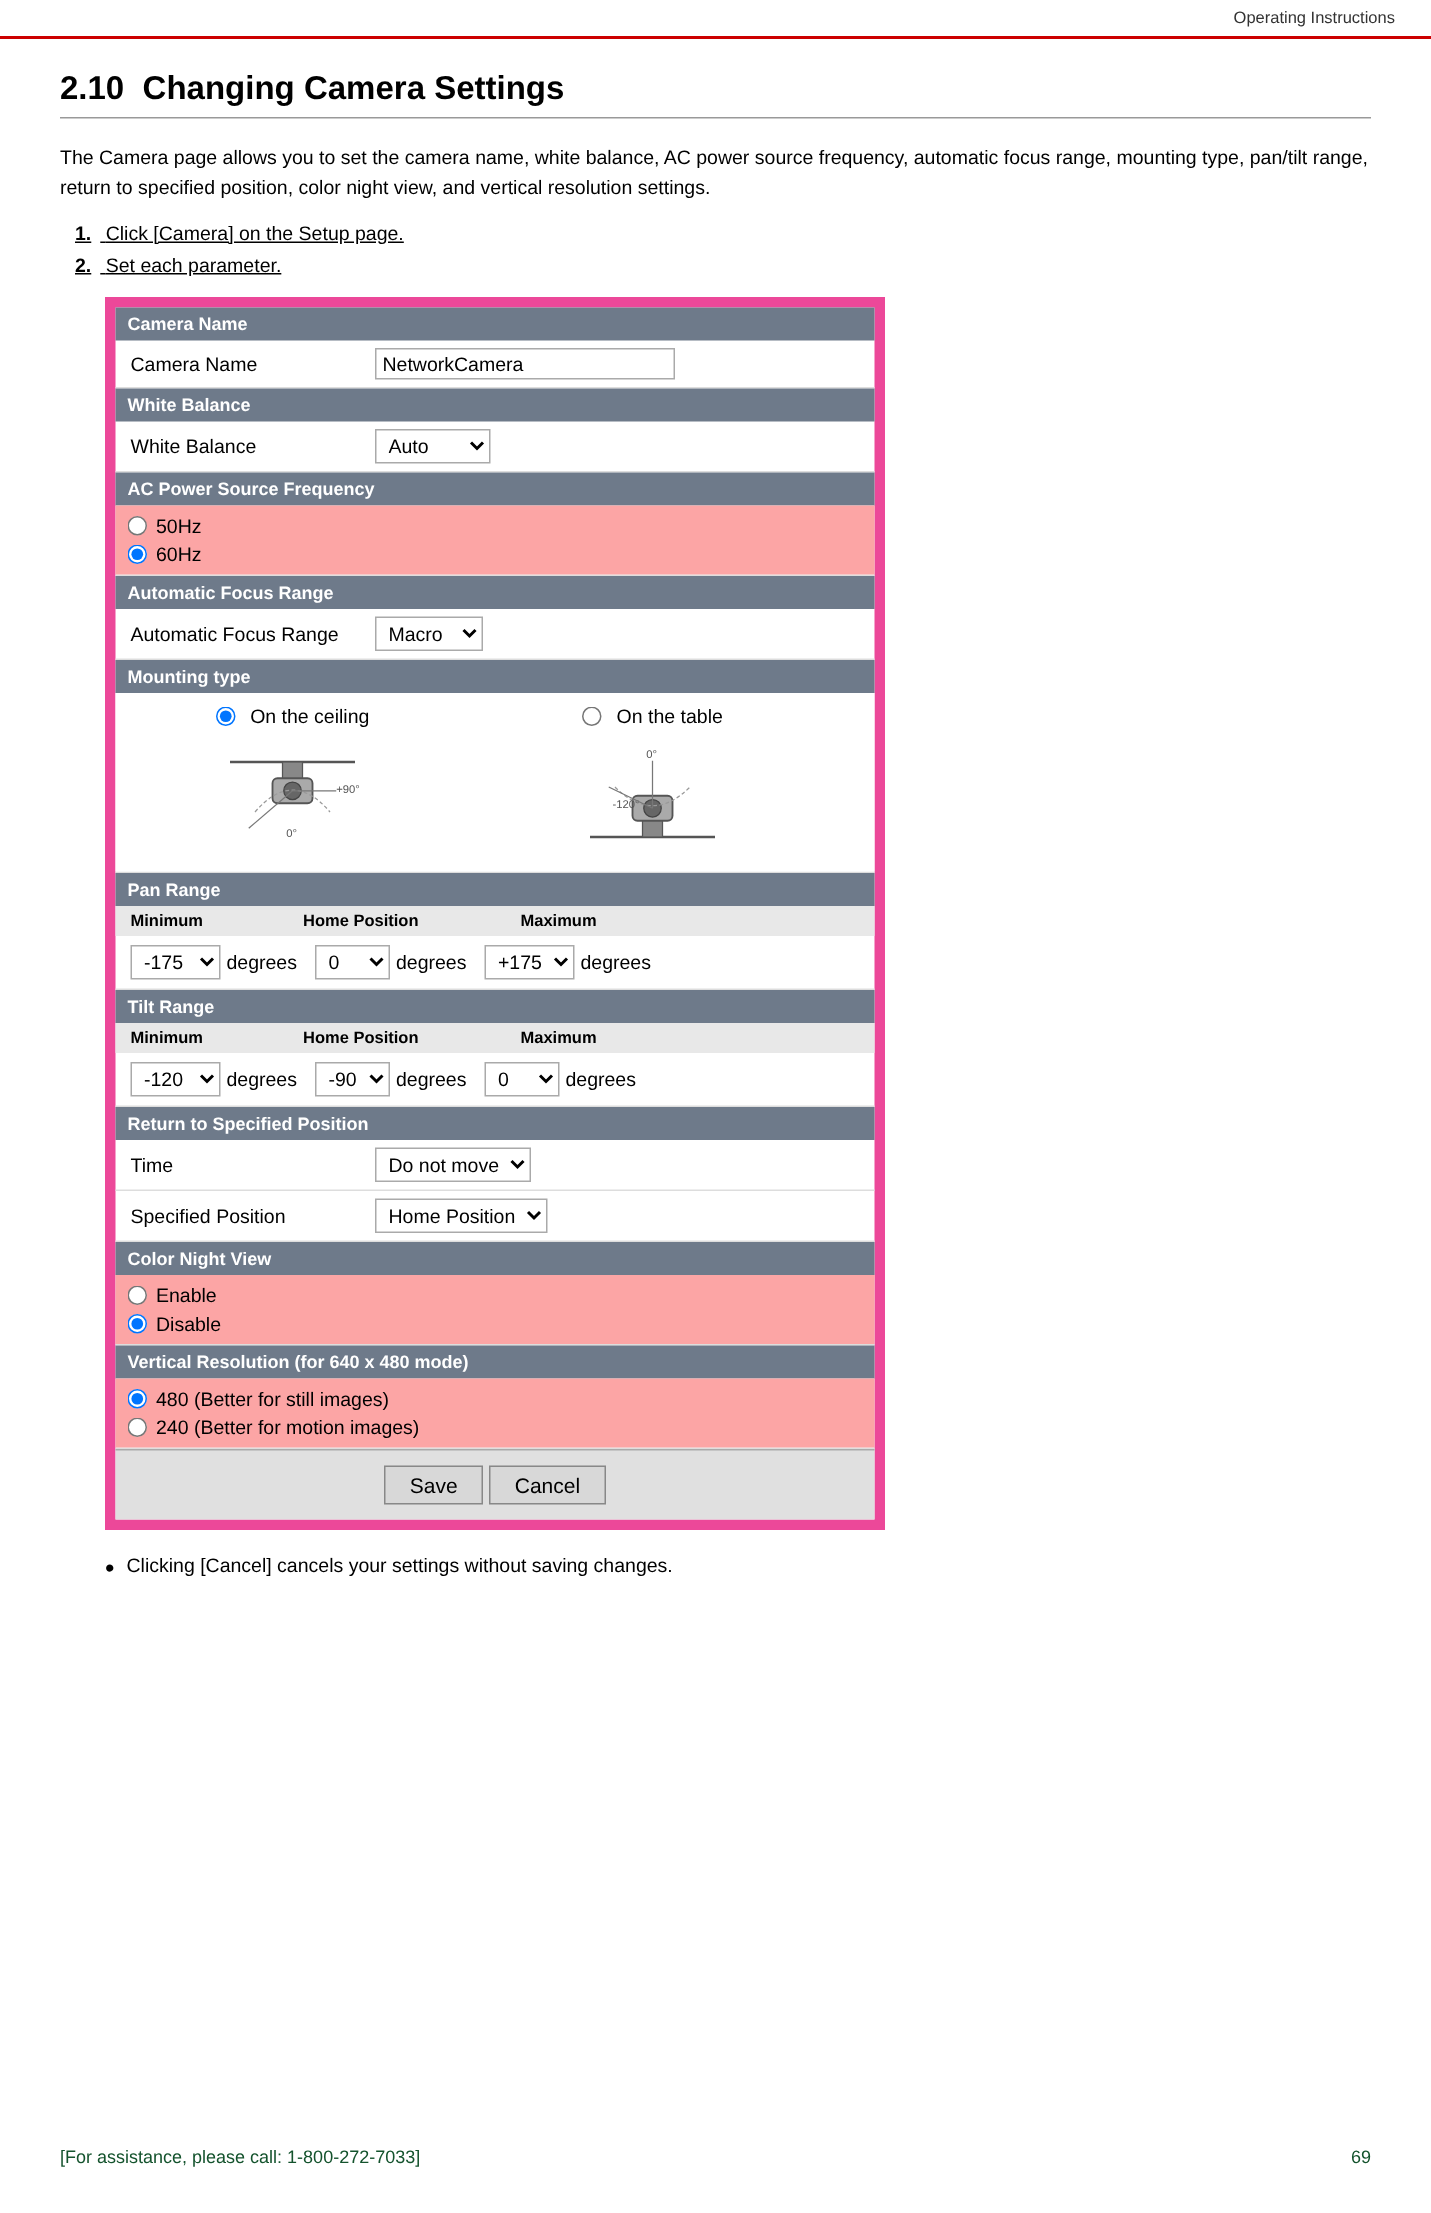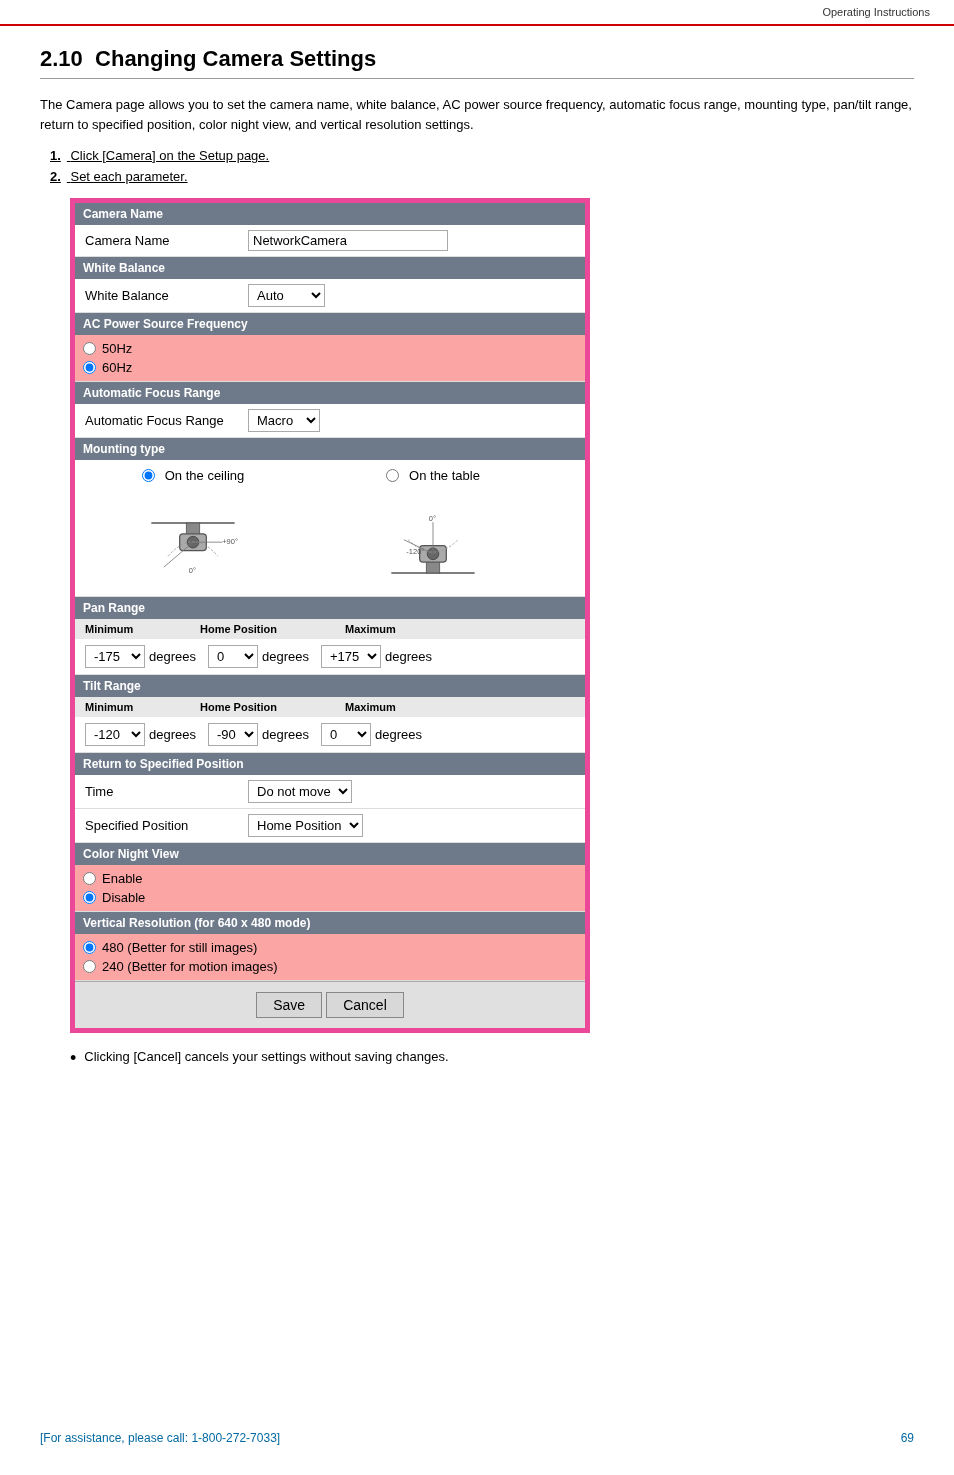--- a/index.html
+++ b/index.html
@@ -109,21 +109,21 @@
       flex-direction: column;
       align-items: center;
       width: 220px;
     }
 
     .mounting-label {
       display: flex;
       align-items: center;
       gap: 10px;
       font-size: 13px;
-      margin-bottom: 25px;
+      margin-bottom: 8px;
     }
 
     .mounting-diagram {
       width: 100px;
       height: 80px;
     }
 
     
     .button-row {
       display: flex;
@@ -159,25 +159,25 @@
     .footer-bar {
       position: absolute;
       bottom: 30px;
       left: 0;
       right: 0;
       display: flex;
       justify-content: space-between;
       align-items: center;
       padding: 0 40px;
       font-size: 12px;
-      color: #0369a1;
+      color: #14532d;
     }
 
     .settings-box {
-      border: 5px solid #ec4899;
+      border: 7px solid #ec4899;
       width: 520px;
       margin-left: 30px;
       margin-bottom: 16px;
     }
 
     .sec-hdr {
       background: #6e7a8a;
       color: #fff;
       font-weight: bold;
       font-size: 12px;

